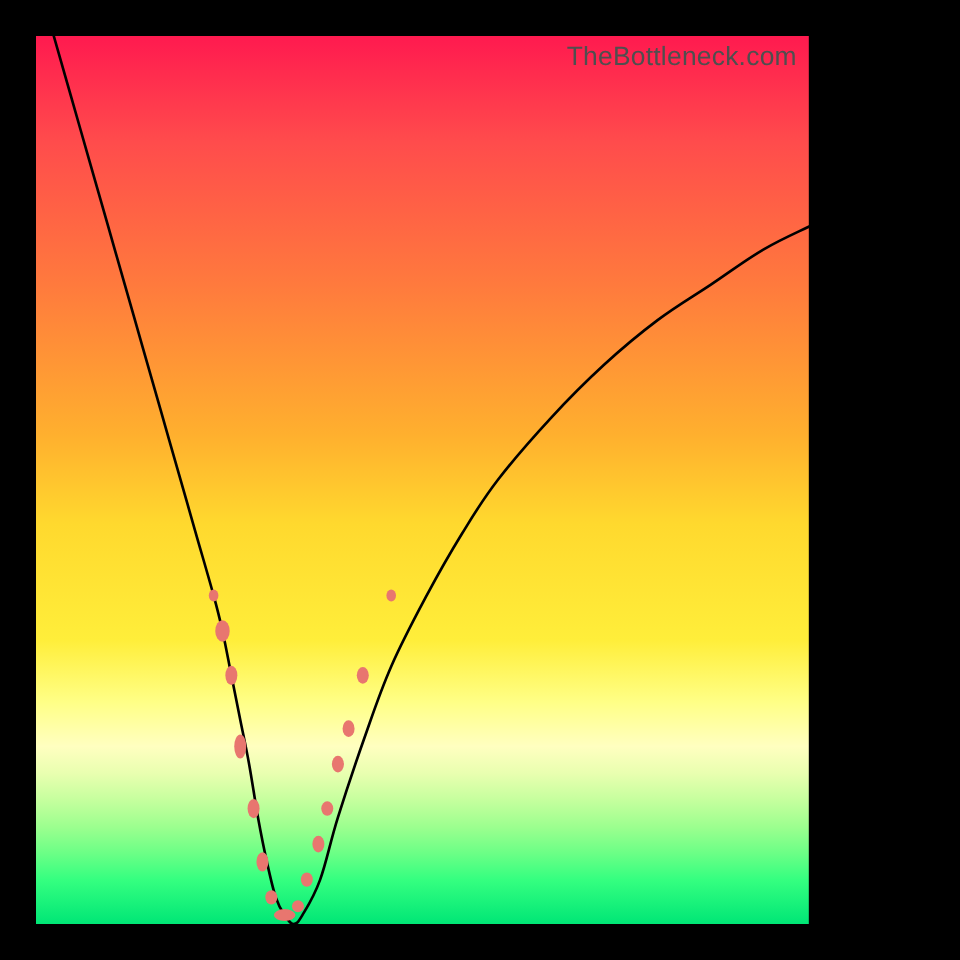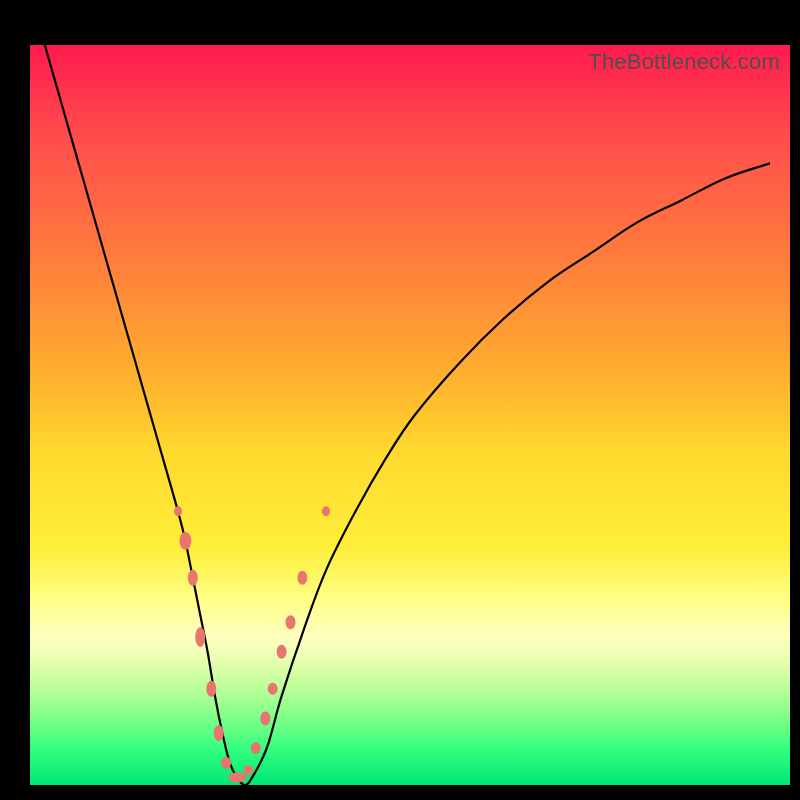--- a/index.html
+++ b/index.html
@@ -7,22 +7,22 @@
     padding: 0;
     width: 800px;
     height: 800px;
     background: #000;
     overflow: hidden;
     font-family: Arial, Helvetica, sans-serif;
   }
   .frame {
     position: absolute;
     left: 30px;
-    top: 45px;
-    width: 760px;
+    top: 30px;
+    width: 644px;
     height: 740px;
     background: linear-gradient(
       to bottom,
       #ff1a4f 0%,
       #ff4c4c 12%,
       #ff7a3d 28%,
       #ffb02e 45%,
       #ffd92e 55%,
       #ffee3a 68%,
       #ffff86 75%,

